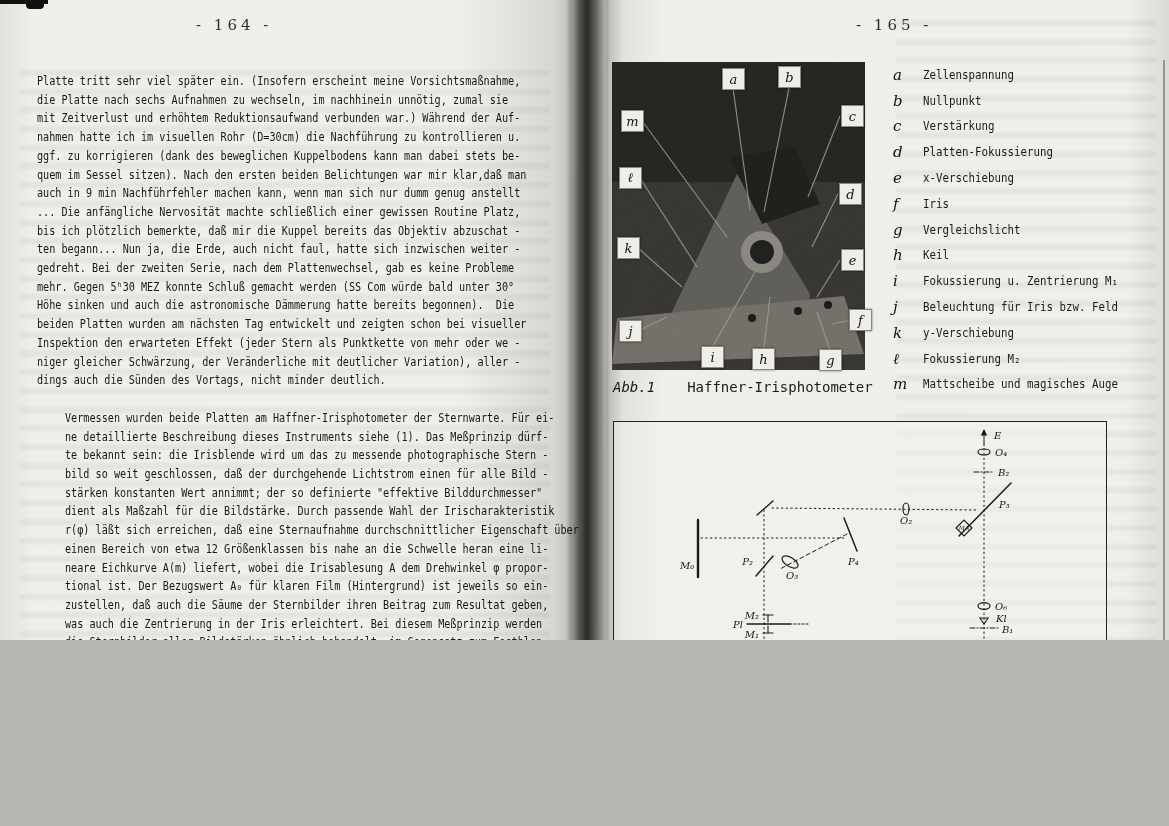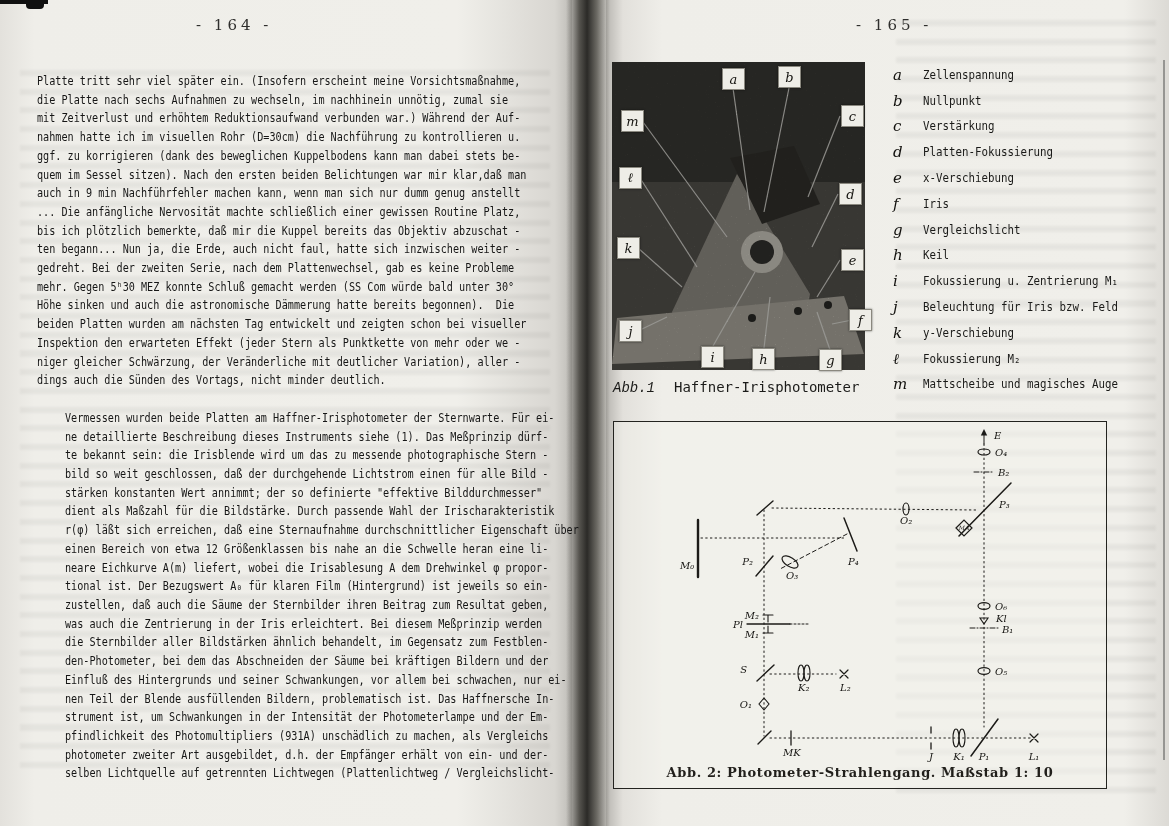--- a/index.html
+++ b/index.html
@@ -1,16 +1,16 @@
 <!DOCTYPE html>
 <html><head>
 <meta charset="utf-8">
 <style>
   html,body{margin:0;padding:0;background:#b9b7b2;}
-  #scan{position:relative;width:1169px;height:826px;overflow:hidden;
+  #scan{position:relative;width:1169px;height:640px;overflow:hidden;
         background:linear-gradient(180deg,#dddbd6,#d2d0cb);
         font-family:"DejaVu Sans Mono",monospace;color:#161616;}
   .page{position:absolute;top:0;height:826px;}
   #left-page{left:0;width:572px;background:linear-gradient(90deg,#e3e1dc 0,#efeee9 6%,#f0efea 80%,#d8d6d1 97%,#bdbbb6 100%);}
   #right-page{left:606px;width:563px;background:linear-gradient(90deg,#b8b6b1 0,#e2e0db 3%,#efeee9 10%,#f0efea 92%,#dcdad5 100%);}
   #gutter{position:absolute;left:566px;top:0;width:44px;height:826px;
           background:linear-gradient(90deg,rgba(70,68,64,0) 0,#56544f 30%,#2b2a27 48%,#6b6963 70%,rgba(70,68,64,0) 100%);}
   .edge-mark{position:absolute;background:#101010;}
   .pagenum{position:absolute;font-family:"DejaVu Serif",serif;font-size:15px;letter-spacing:4px;color:#2e2e2c;}
   #left-pagenum{left:196px;top:16px;}
@@ -18,21 +18,21 @@
   .para{white-space:pre;font-size:12.4px;line-height:18.7px;transform:scaleX(0.82);
         transform-origin:0 0;width:680px;letter-spacing:0;}
   #text-block{position:absolute;left:37px;top:72px;}
   #para2-wrap{margin-top:19px;margin-left:28px;}
   
   #photo{position:absolute;left:612px;top:62px;width:253px;height:308px;background:#4b4a45;}
   .chip{position:absolute;width:21px;height:20px;background:#eeede7;border:1px solid #8a887f;
         font-family:"DejaVu Serif",serif;font-style:italic;font-size:13px;color:#14130f;
         display:flex;align-items:center;justify-content:center;box-shadow:0 0 2px rgba(0,0,0,.55);}
   #abb1-caption{position:absolute;left:613px;top:379px;font-size:14px;color:#1b1b19;}
-  #abb1-caption .abbnum{font-style:italic;margin-right:19px;font-family:Liberation Mono, monospace;}
+  #abb1-caption .abbnum{font-style:italic;margin-right:32px;}
   
   #legend{position:absolute;left:893px;top:62px;width:274px;}
   .lrow{height:25.8px;display:flex;align-items:center;}
   .lkey{width:30px;font-family:"DejaVu Serif",serif;font-style:italic;font-size:15px;color:#12110e;}
   .llabel{font-size:12px;transform:scaleX(0.9);transform-origin:0 50%;white-space:pre;color:#1a1a18;}
   
   #diagram{position:absolute;left:613px;top:421px;width:494px;height:368px;border:1.5px solid #23231f;
            background:rgba(244,243,238,0.45);box-sizing:border-box;}
   #diagram svg{display:block;}
   .dlabel{font-family:"DejaVu Serif",serif;font-style:italic;font-size:10px;fill:#171613;}

